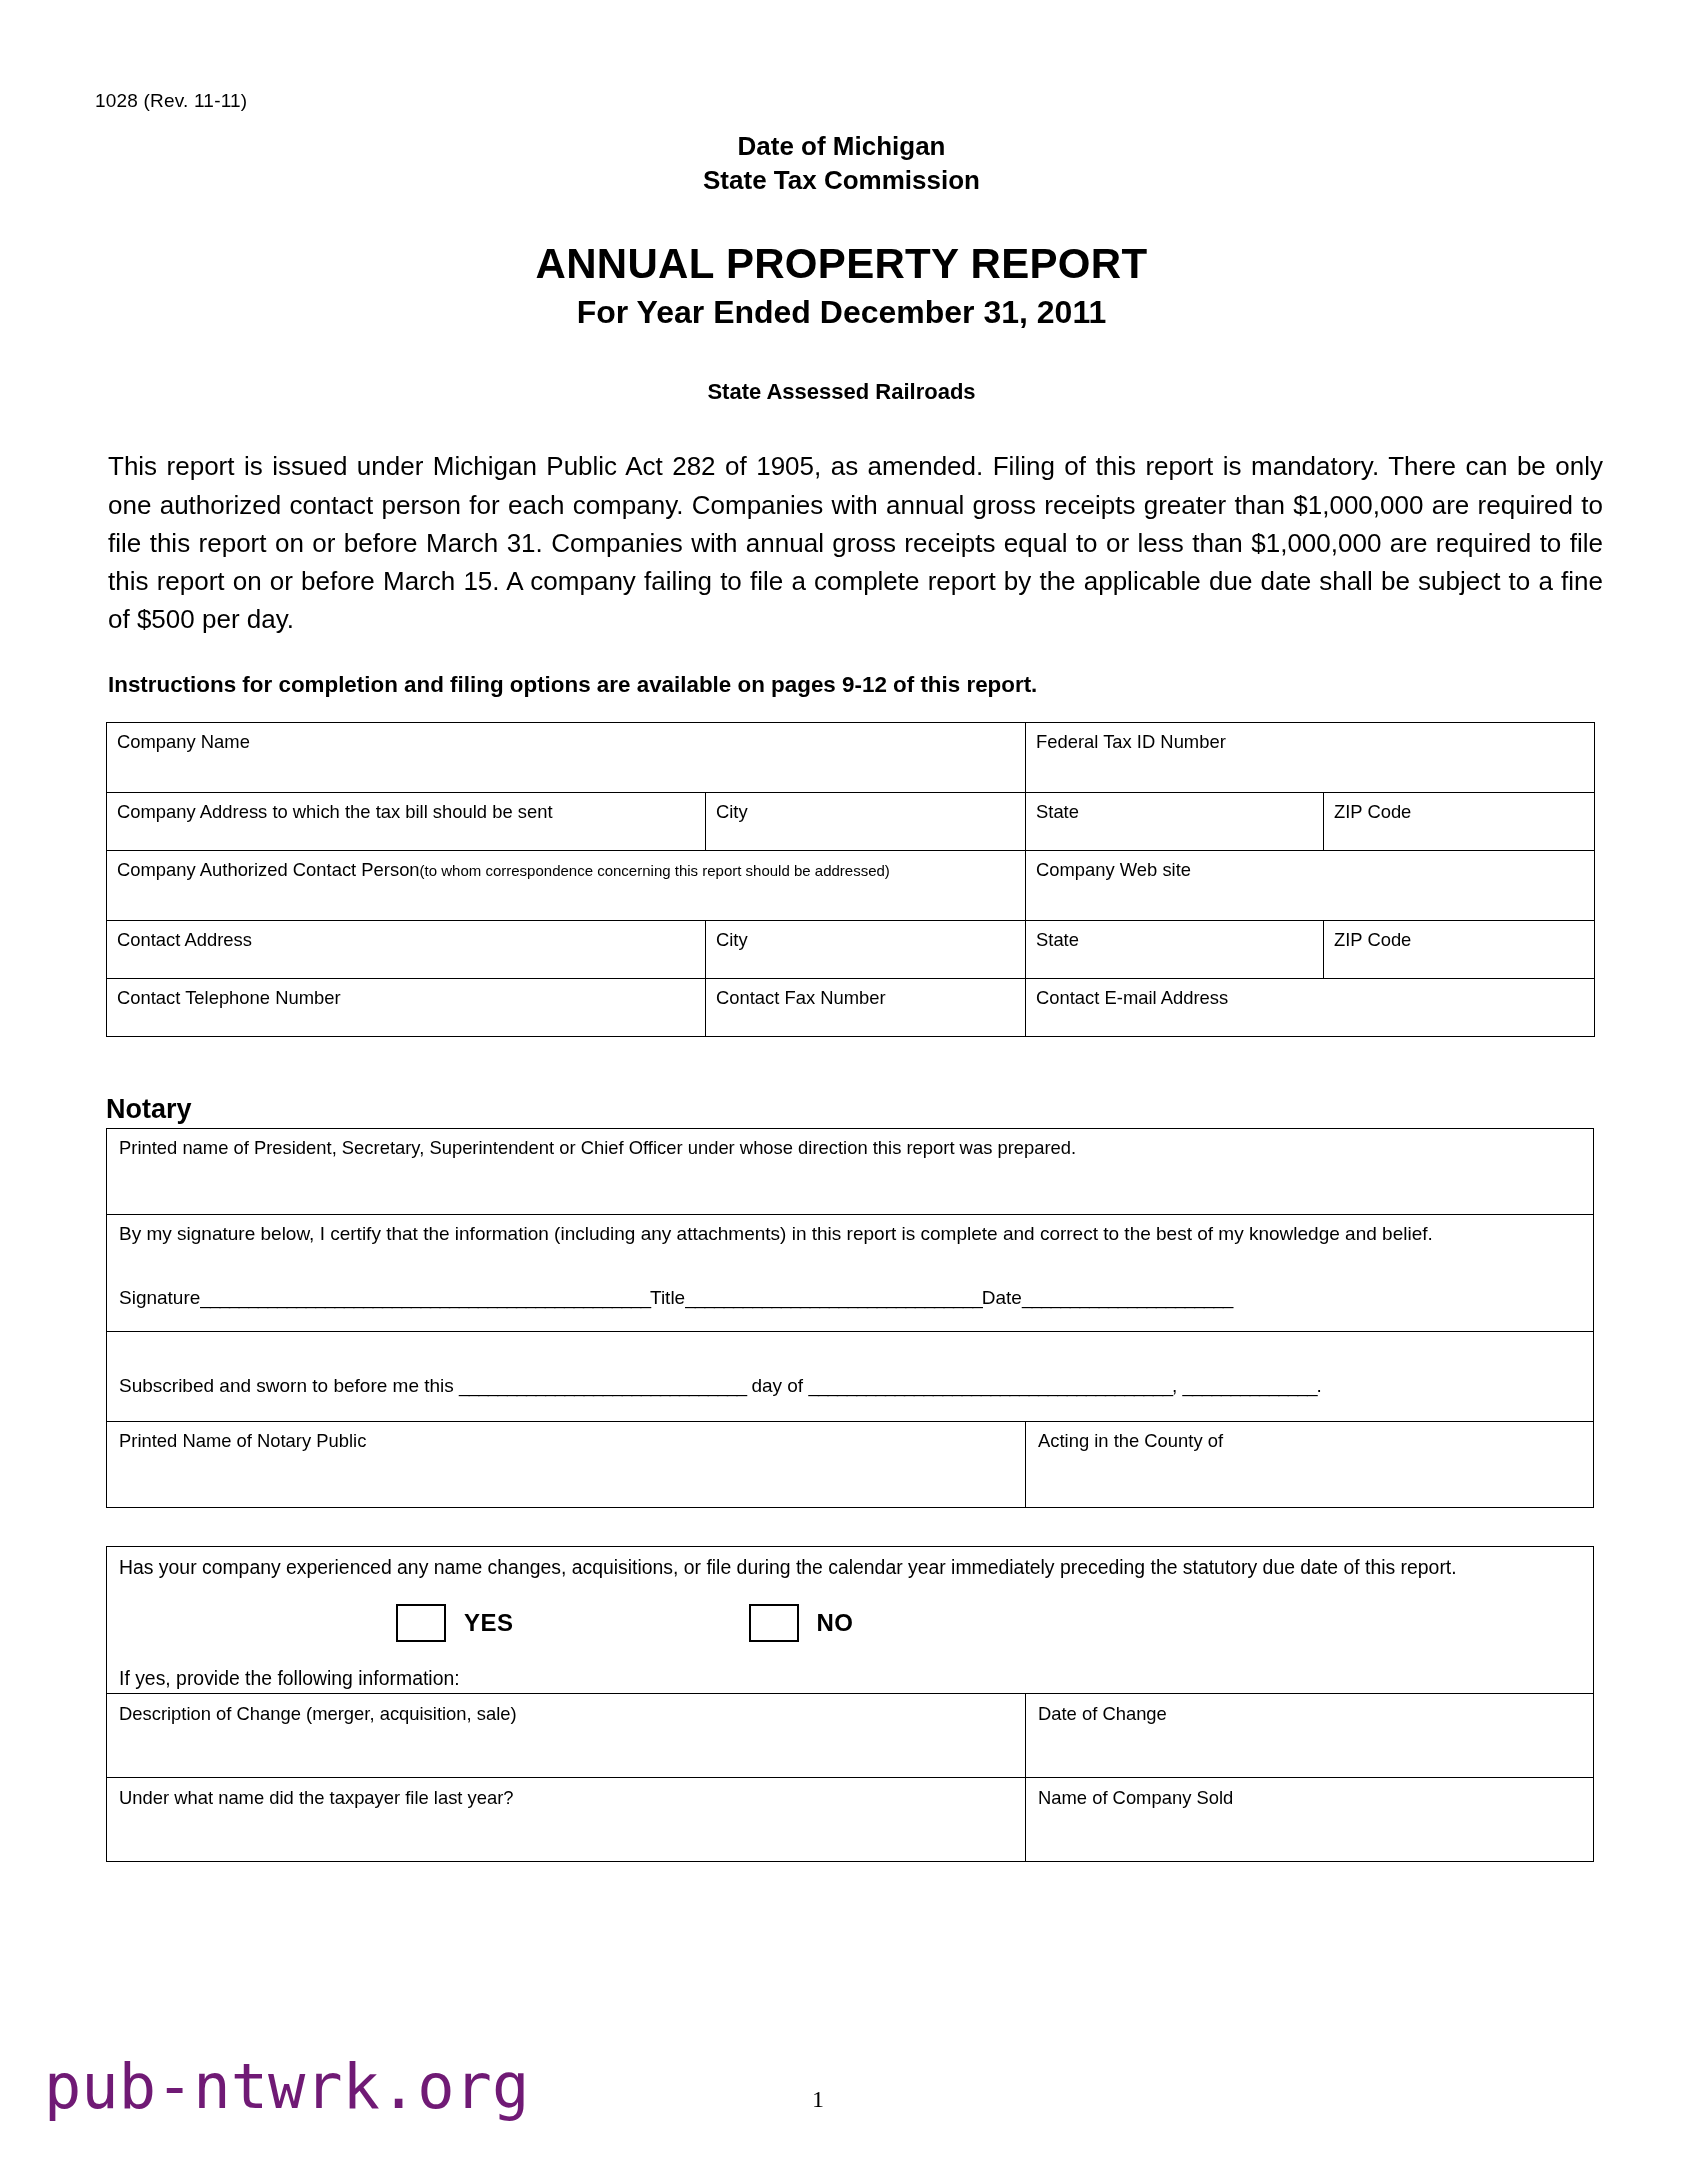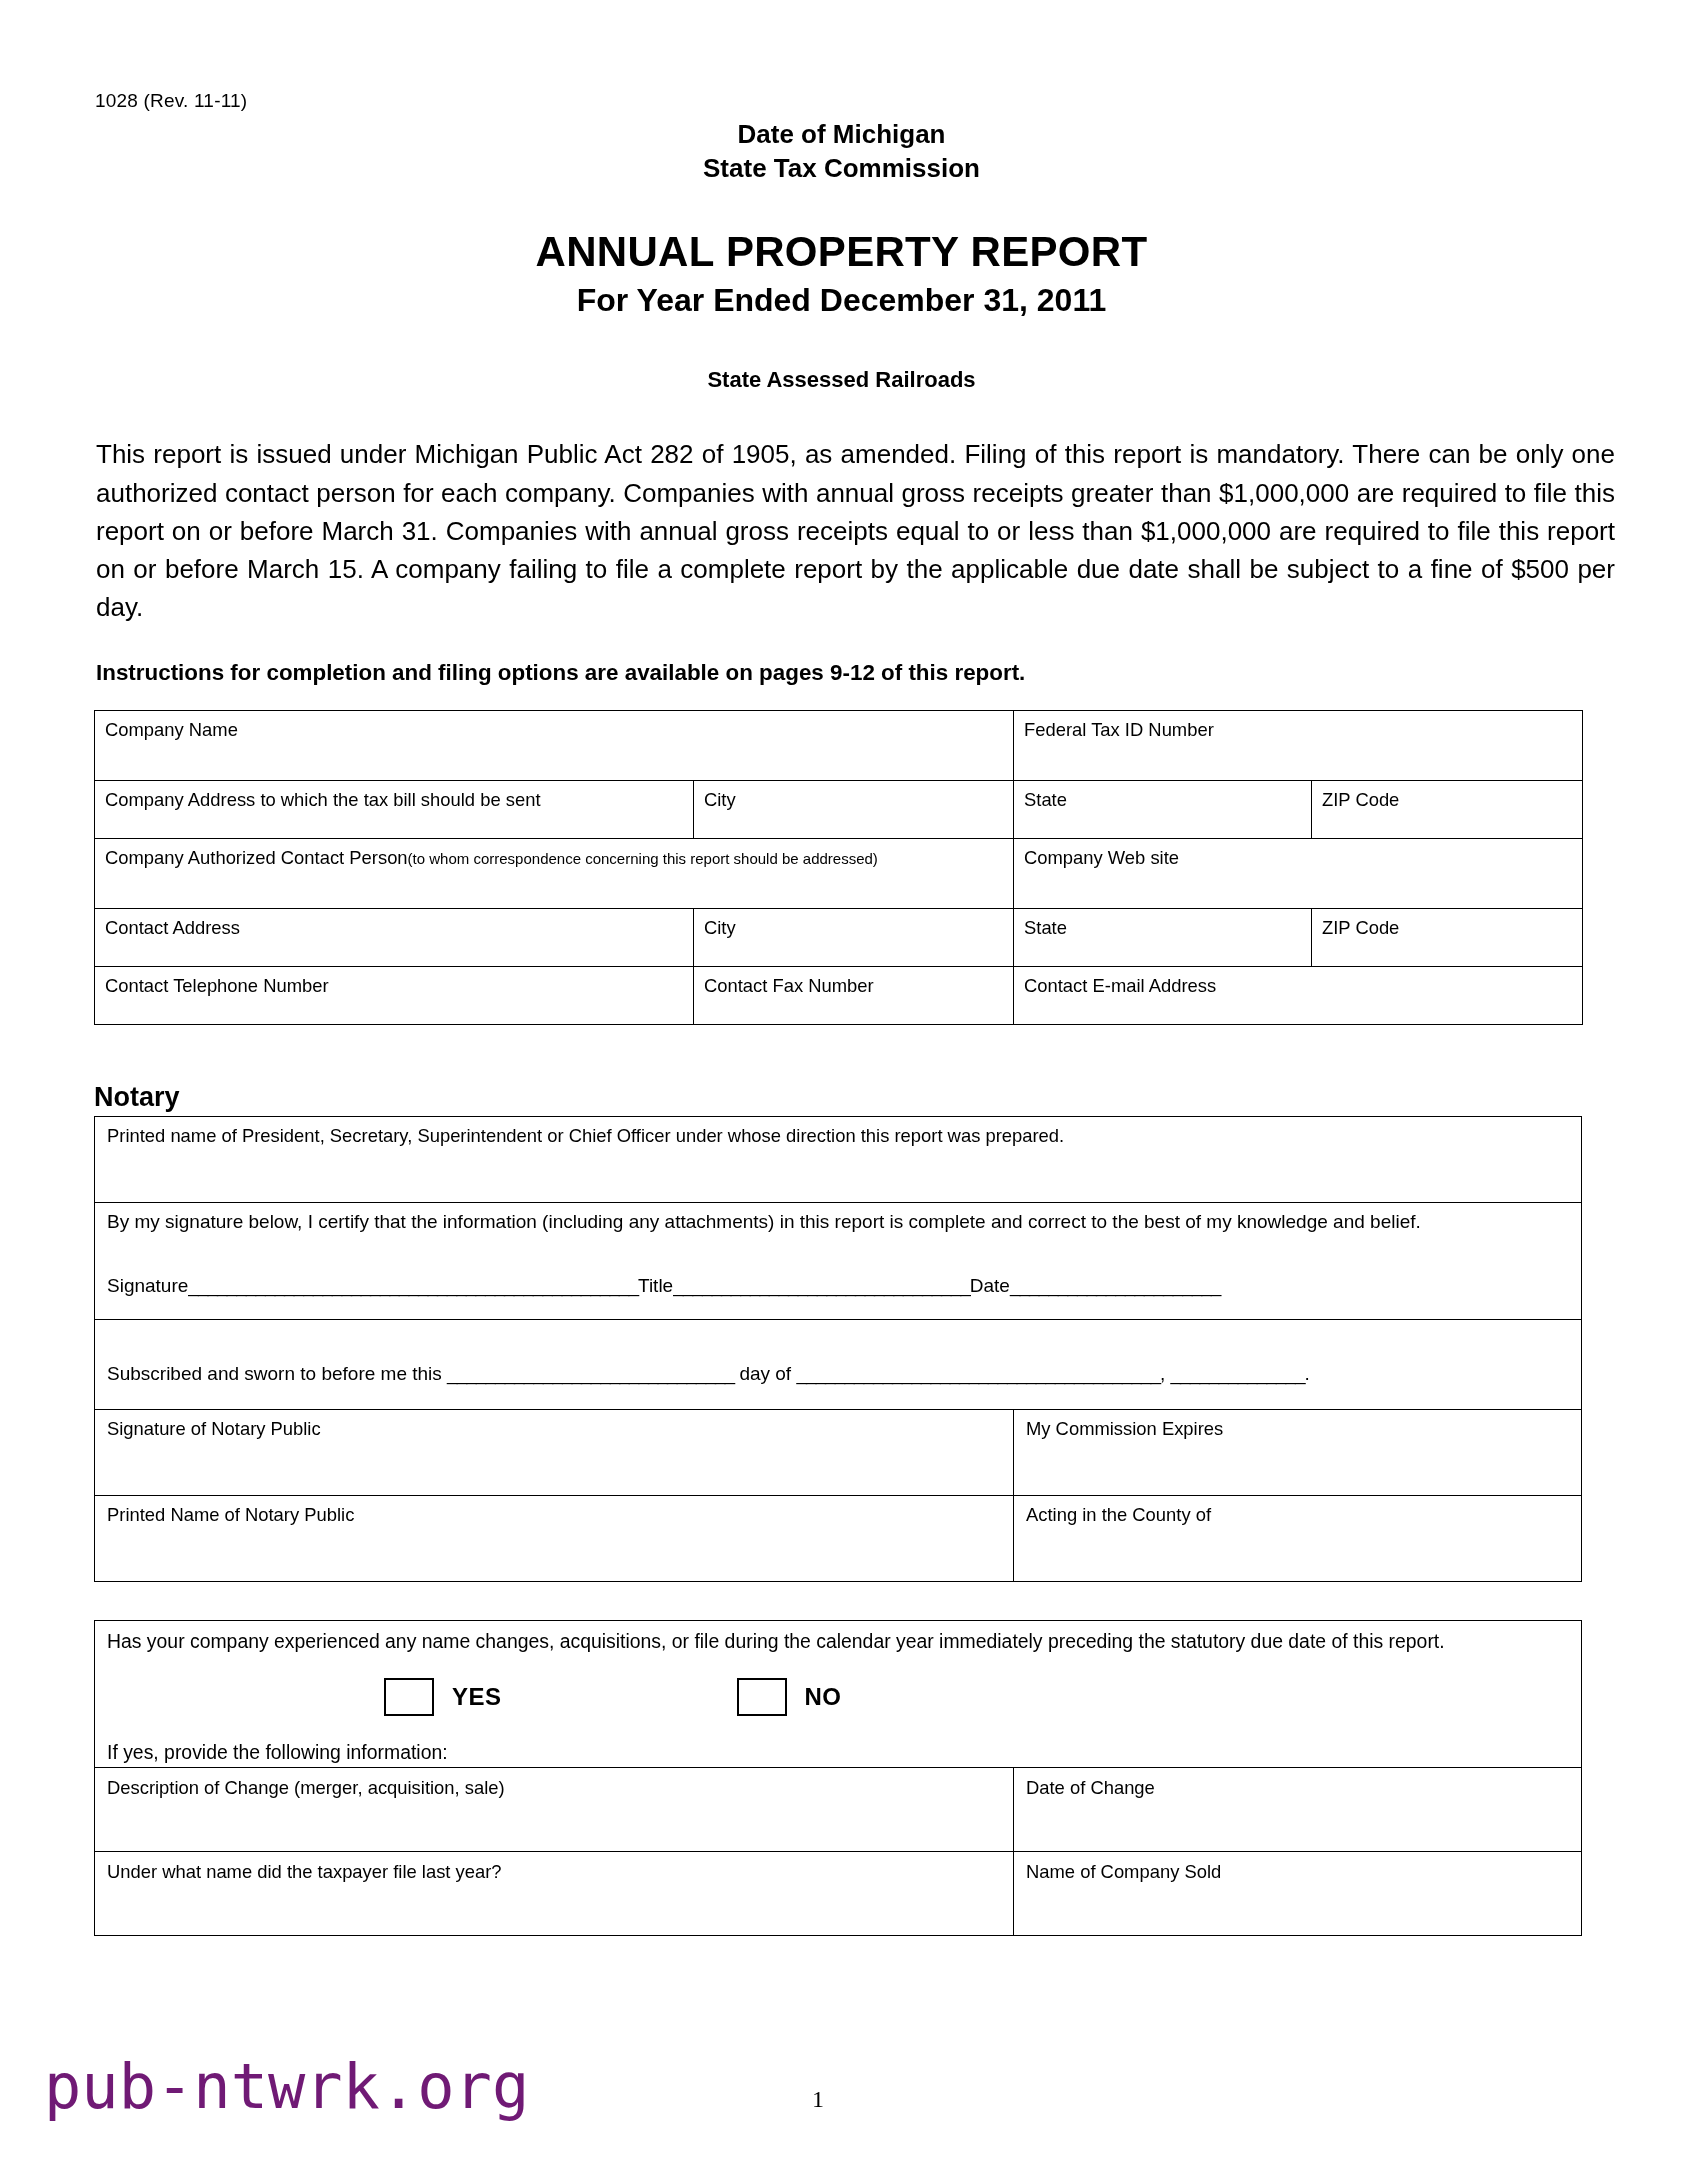--- a/index.html
+++ b/index.html
@@ -12,21 +12,21 @@
     font-family: "Liberation Sans", sans-serif;
     color: #000000;
     position: relative;
     overflow: hidden;
   }
 
   .page {
     position: relative;
     width: 1683px;
     height: 2177px;
-    padding: 0;
+    padding: 12px;
   }
 
   
   .form-no {
     position: absolute;
     left: 95px;
     top: 90px;
     font-size: 19px;
     line-height: 1.2;
     letter-spacing: 0.2px;
@@ -296,28 +296,20 @@
       </tr>
       <tr>
         <td colspan="2" class="cert-block">
           <div class="cert-line">By my signature below, I certify that the information (including any attachments) in this report is complete and correct to the best of my knowledge and belief.</div>
           <div class="sig-row"><span>Signature</span><span class="rule">_______________________________________________</span><span>Title</span><span class="rule">_______________________________</span><span>Date</span><span class="rule">______________________</span></div>
         </td>
       </tr>
       <tr>
         <td colspan="2" class="sworn-block">
           <div class="sworn-line"><span>Subscribed and sworn to before me this</span>&nbsp;<span class="rule">______________________________</span>&nbsp;<span>day of</span>&nbsp;<span class="rule">______________________________________</span><span>,</span>&nbsp;<span class="rule">______________</span><span>.</span></div>
-        </td>
-      </tr>
-      <tr>
-        <td style="height:86px">
-          <span class="cell-lbl">Signature of Notary Public</span>
-        </td>
-        <td style="height:86px">
-          <span class="cell-lbl">My Commission Expires</span>
         </td>
       </tr>
       <tr>
         <td style="height:86px">
           <span class="cell-lbl">Printed Name of Notary Public</span>
         </td>
         <td style="height:86px">
           <span class="cell-lbl">Acting in the County of</span>
         </td>
       </tr>

